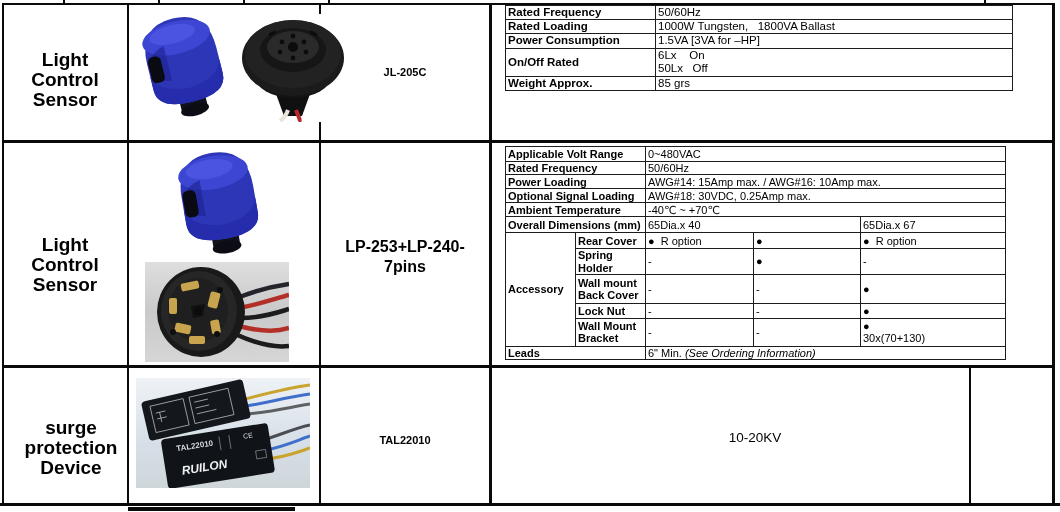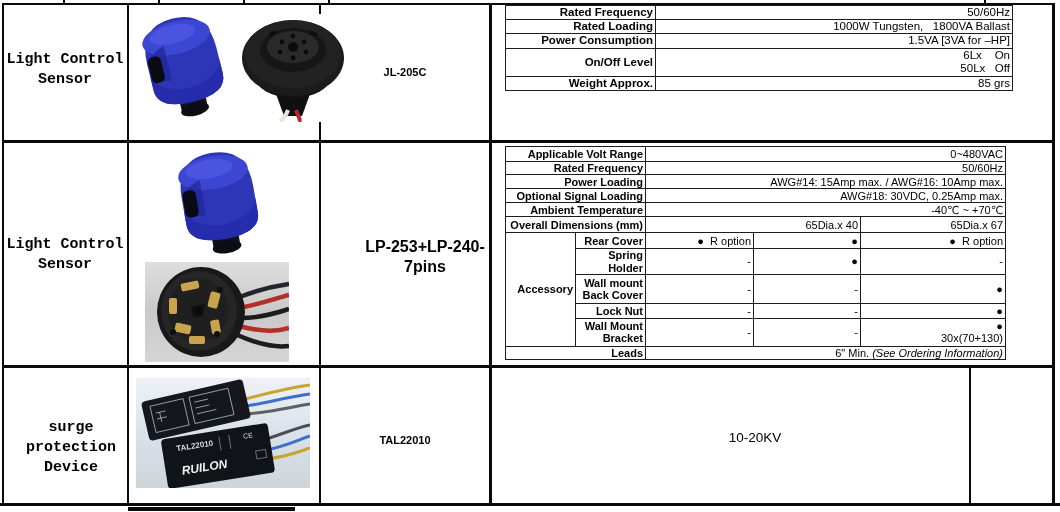--- a/index.html
+++ b/index.html
@@ -2,28 +2,28 @@
 <html><head>
 <meta charset="utf-8">
 <style>
   html,body{margin:0;padding:0;background:#fff;}
   #stage{
     position:relative;width:1060px;height:512px;background:#fff;overflow:hidden;
     font-family:"Liberation Sans","DejaVu Sans",sans-serif;color:#000;
   }
   .b{position:absolute;background:#0a0a0a;}
   .cell-text{position:absolute;text-align:center;font-weight:bold;line-height:20px;}
-  .name{font-size:15px;font-family:Liberation Mono, monospace;}
+  .name{font-size:19px;}
   .model{font-size:11px;}
   .rating{position:absolute;text-align:center;font-size:13.5px;font-weight:normal;}
   .photo{position:absolute;overflow:hidden;}
   .photo svg{width:100%;height:100%;display:block;}
   table.spec{
     position:absolute;border-collapse:collapse;table-layout:fixed;background:#fff;
-    text-align:right;color:#000;
+    text-align:left;color:#000;
   }
   table.spec td{border:1px solid #1c1c1c;padding:0 2px;vertical-align:middle;overflow:hidden;}
   table.spec .lbl{font-weight:bold;}
   #t1{font-size:11.5px;line-height:1.15;}
   #t2{font-size:11px;line-height:1.12;}
   .ital{font-style:italic;}
 </style>
 </head>
 <body>
 
@@ -100,21 +100,21 @@
     </tr>
     <tr style="height:12px">
       <td class="lbl">Rated Loading</td>
       <td>1000W Tungsten,&nbsp;&nbsp;&nbsp;1800VA Ballast</td>
     </tr>
     <tr style="height:14px">
       <td class="lbl">Power Consumption</td>
       <td>1.5VA [3VA for –HP]</td>
     </tr>
     <tr style="height:28px">
-      <td class="lbl">On/Off Level</td>
+      <td class="lbl">On/Off Rated</td>
       <td>
         <div>6Lx&nbsp;&nbsp;&nbsp;&nbsp;On</div>
         <div>50Lx&nbsp;&nbsp;&nbsp;Off</div>
       </td>
     </tr>
     <tr style="height:14px">
       <td class="lbl">Weight Approx.</td>
       <td>85 grs</td>
     </tr>
   </tbody>
@@ -162,21 +162,21 @@
       <rect x="44" y="74" width="16" height="8" rx="2" fill="#c8a44e"></rect>
       <rect x="66" y="58" width="9" height="14" rx="2" fill="#c8a44e" transform="rotate(-10 70 65)"></rect>
       <path d="M46 44 L60 42 L58 54 L48 56 Z" fill="#111"></path>
       <circle cx="53" cy="49" r="4" fill="#0b0b0b"></circle>
       <circle cx="75" cy="28" r="3" fill="#0e0e0e"></circle>
       <circle cx="28" cy="70" r="3" fill="#0e0e0e"></circle>
       <circle cx="72" cy="72" r="3" fill="#0e0e0e"></circle>
     </svg>
   </div>
 
-  <div class="cell-text" style="left:322px;top:237px;width:166px;font-size:16px;margin-left:20px;">
+  <div class="cell-text" style="left:322px;top:237px;width:166px;font-size:16px;">
     <div>LP-253+LP-240-</div>
     <div>7pins</div>
   </div>
 
   <table class="spec" id="t2" style="left:505px;top:146px;width:500px;">
     <colgroup>
       <col style="width:70px">
         <col style="width:70px">
         <col style="width:108px">
         <col style="width:107px">

